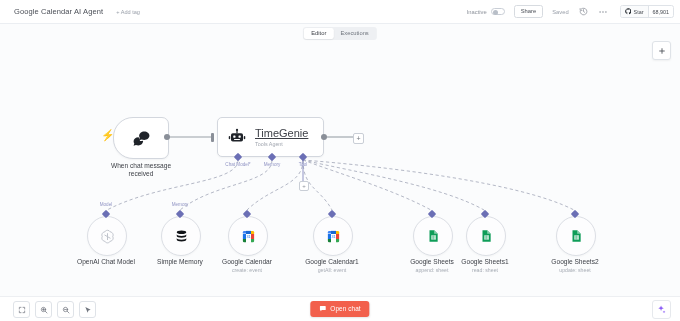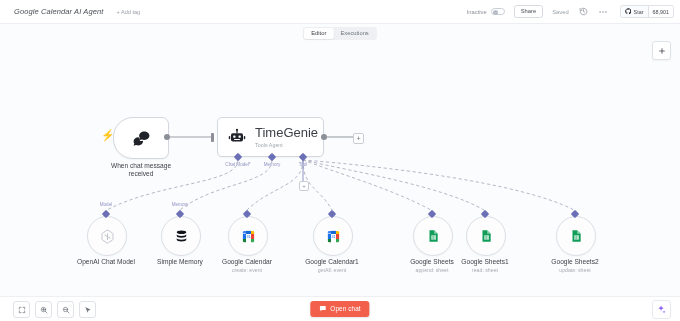--- a/index.html
+++ b/index.html
@@ -11,21 +11,21 @@
   }
   .app{position:relative;width:680px;height:321px;overflow:hidden;}
 
   
   .header{
     position:absolute;left:0;top:0;width:680px;height:24px;
     background:#ffffff;border-bottom:1px solid #ebeef2;
     display:flex;align-items:center;box-sizing:border-box;padding:0 6px 0 14px;
     z-index:40;
   }
-  .wf-title{font-size:7.5px;color:#4b4f57;letter-spacing:.1px;white-space:nowrap;font-style:italic;}
+  .wf-title{font-size:7.5px;color:#4b4f57;letter-spacing:.1px;white-space:nowrap;}
   .add-tag{font-size:5.6px;color:#9aa0aa;margin-left:13px;white-space:nowrap;cursor:pointer;}
   .hdr-spacer{flex:1;}
   .hdr-right{display:flex;align-items:center;gap:9px;}
   .inactive-wrap{display:flex;align-items:center;gap:4px;}
   .inactive-lbl{font-size:5.8px;color:#8d929b;}
   .toggle{
     width:14px;height:7.5px;border-radius:5px;background:#ffffff;
     border:1px solid #c9ced6;position:relative;cursor:pointer;box-sizing:border-box;
   }
   .toggle .knob{
@@ -90,21 +90,21 @@
     box-shadow:0 1px 2px rgba(0,0,0,.04);
   }
   .bolt{position:absolute;left:-12px;top:13px;font-size:11px;color:#f2553d;line-height:1;}
 
   .agent-node{
     width:107px;height:40px;background:#fff;border:1px solid #d3d7de;border-radius:5px;
     display:flex;align-items:center;padding-left:10px;box-sizing:border-box;
     box-shadow:0 1px 2px rgba(0,0,0,.04);
   }
   .agent-text{margin-left:9px;}
-  .agent-title{font-size:13px;color:#3c3f46;line-height:1.1;}
+  .agent-title{font-size:11px;color:#3c3f46;line-height:1.1;text-decoration:underline;}
   .agent-sub{font-size:5.4px;color:#a2a7b0;margin-top:1.5px;}
 
   .node-caption{
     position:absolute;left:50%;transform:translateX(-50%);
     text-align:center;white-space:nowrap;
   }
   .cap-main{font-size:6.6px;color:#3c3f46;line-height:1.28;}
   .cap-sub{font-size:5.2px;color:#a7acb5;margin-top:1px;}
 
   .sub-node{

